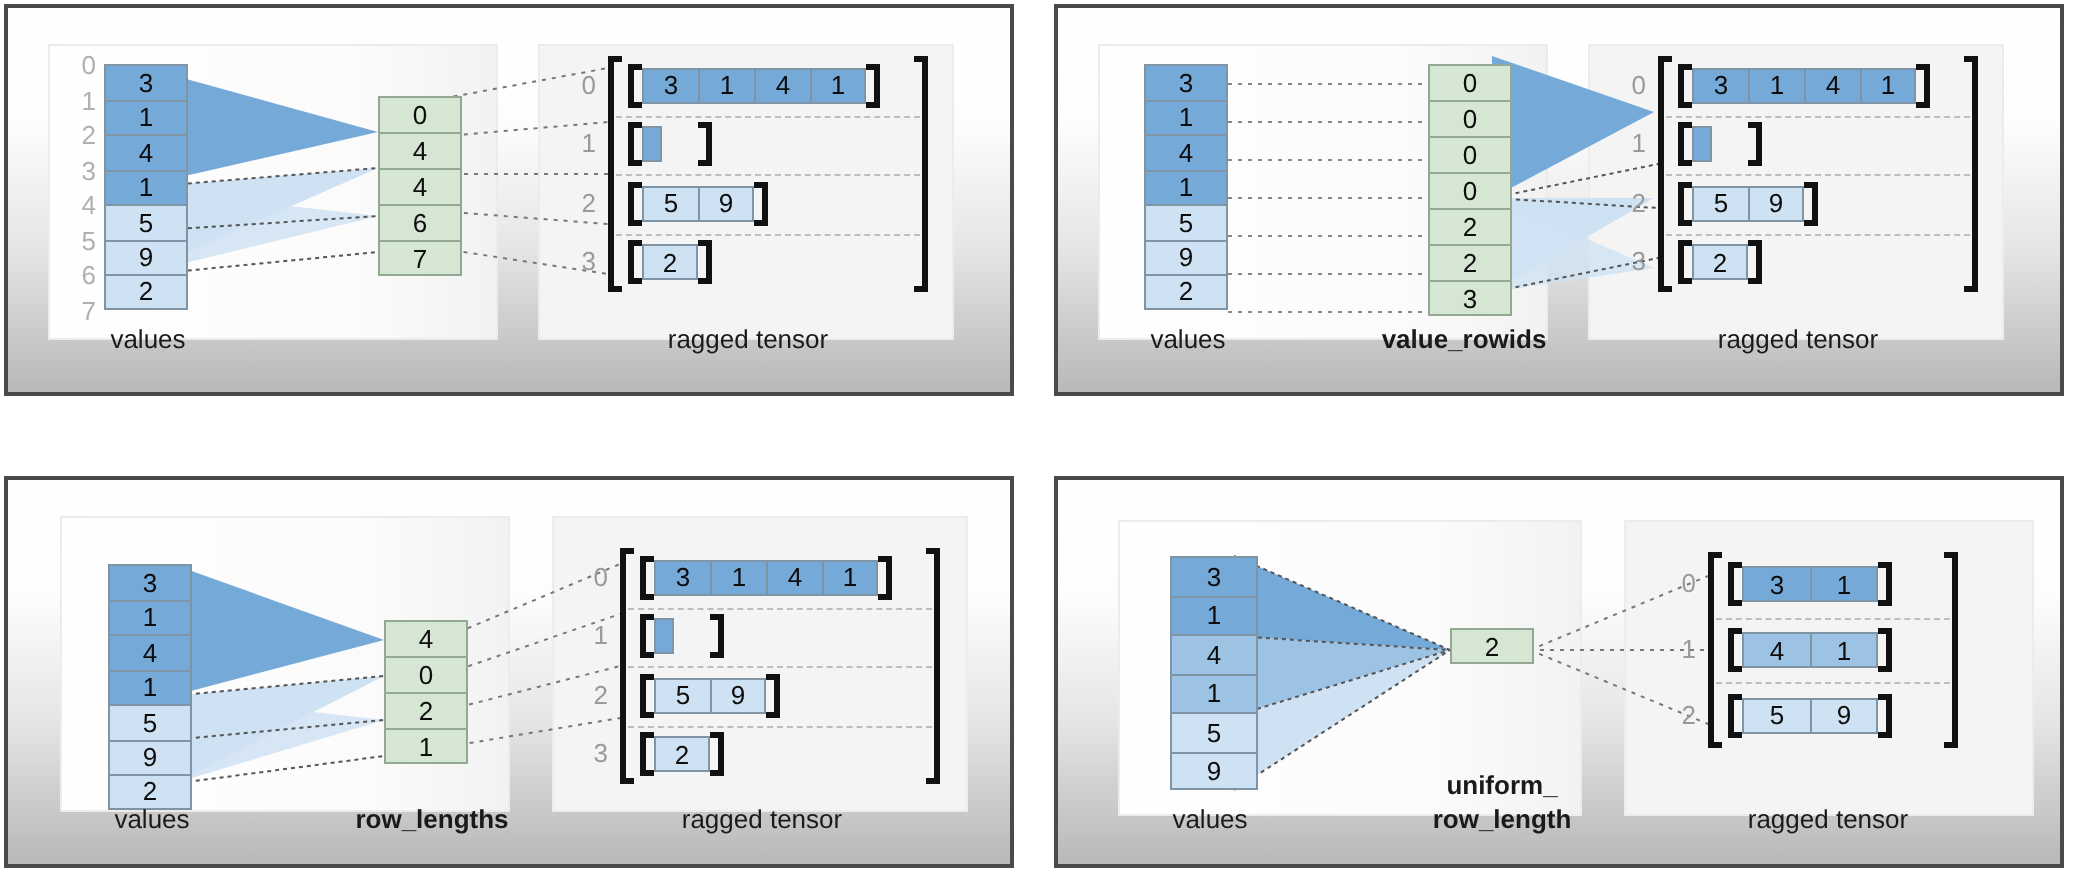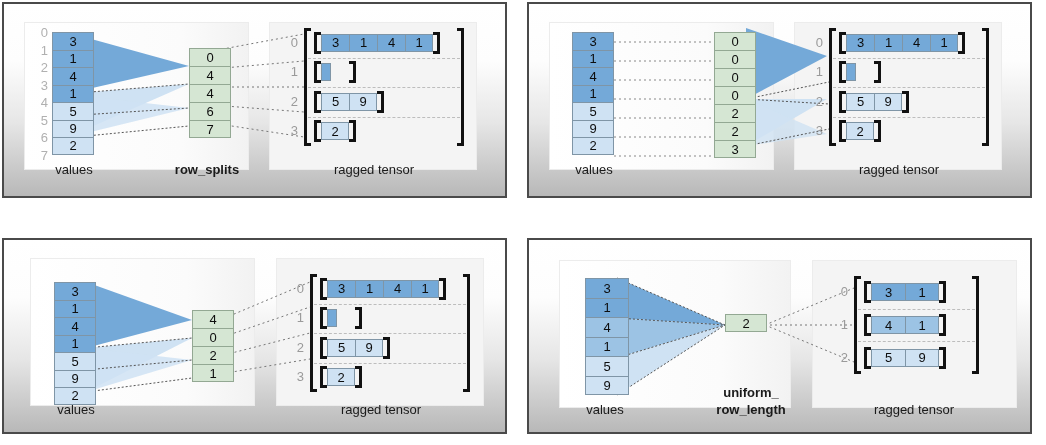--- a/index.html
+++ b/index.html
@@ -132,21 +132,20 @@
         </svg>
         <svg class="brk" width="7" height="22" style="left: 45px; top: 92.25px;">
           <path d="M0,0 L7,0 L7,22 L0,22 L0,19 L4,19 L4,3 L0,3 Z" fill="#111111"></path>
         </svg>
         <div class="rrow" style="left: 17px; top: 94.25px; height: 18px;">
           <div class="rcell" style="width: 28px; height: 18px; background: rgb(207, 226, 243);">2</div>
         </div>
       </div>
 
     <div class="cap" style="left:22px;top:158px;width:96px;">values</div>
-    <div class="cap b" style="left:135px;top:158px;width:136px;">row_splits</div>
     <div class="cap" style="left:285px;top:158px;width:170px;">ragged tensor</div>
   <div class="idx" style="left: 30px; top: 22px;">0</div>
       <div class="idx" style="left: 30px; top: 39.5px;">1</div>
       <div class="idx" style="left: 30px; top: 57px;">2</div>
       <div class="idx" style="left: 30px; top: 74.5px;">3</div>
       <div class="idx" style="left: 30px; top: 92px;">4</div>
       <div class="idx" style="left: 30px; top: 109.5px;">5</div>
       <div class="idx" style="left: 30px; top: 127px;">6</div>
       <div class="idx" style="left: 30px; top: 144.5px;">7</div>
     </div>
@@ -240,20 +239,21 @@
         </svg>
         <svg class="brk" width="7" height="22" style="left: 45px; top: 92.25px;">
           <path d="M0,0 L7,0 L7,22 L0,22 L0,19 L4,19 L4,3 L0,3 Z" fill="#111111"></path>
         </svg>
         <div class="rrow" style="left: 17px; top: 94.25px; height: 18px;">
           <div class="rcell" style="width: 28px; height: 18px; background: rgb(207, 226, 243);">2</div>
         </div>
       </div>
 
     <div class="cap" style="left:17px;top:158px;width:96px;">values</div>
+    <div class="cap b" style="left:128px;top:158px;width:150px;">value_rowids</div>
     <div class="cap" style="left:285px;top:158px;width:170px;">ragged tensor</div>
   </div>
 
   <div class="panel p3">
     <div class="card white" style="left:26px;top:18px;width:225px;height:148px;"></div>
     <div class="card" style="left:272px;top:18px;width:208px;height:148px;"></div>
 
     <svg class="ov" width="505" height="196">
       <polygon points="82,42 82,108 188,80" fill="#74a9d8"></polygon>
       <polygon points="82,108 82,152 188,98" fill="#cfe2f3"></polygon>
@@ -332,20 +332,21 @@
         </svg>
         <svg class="brk" width="7" height="22" style="left: 45px; top: 92.25px;">
           <path d="M0,0 L7,0 L7,22 L0,22 L0,19 L4,19 L4,3 L0,3 Z" fill="#111111"></path>
         </svg>
         <div class="rrow" style="left: 17px; top: 94.25px; height: 18px;">
           <div class="rcell" style="width: 28px; height: 18px; background: rgb(207, 226, 243);">2</div>
         </div>
       </div>
 
     <div class="cap" style="left:24px;top:162px;width:96px;">values</div>
+    <div class="cap b" style="left:138px;top:162px;width:148px;">row_lengths</div>
     <div class="cap" style="left:292px;top:162px;width:170px;">ragged tensor</div>
   </div>
 
   <div class="panel p4">
     <div class="card white" style="left:30px;top:20px;width:232px;height:148px;"></div>
     <div class="card" style="left:283px;top:20px;width:205px;height:148px;"></div>
 
     <svg class="ov" width="505" height="196">
       <polygon points="88,38 88,78 196,85" fill="#74a9d8"></polygon>
       <polygon points="88,78 88,118 196,85" fill="#9cc3e4"></polygon>

